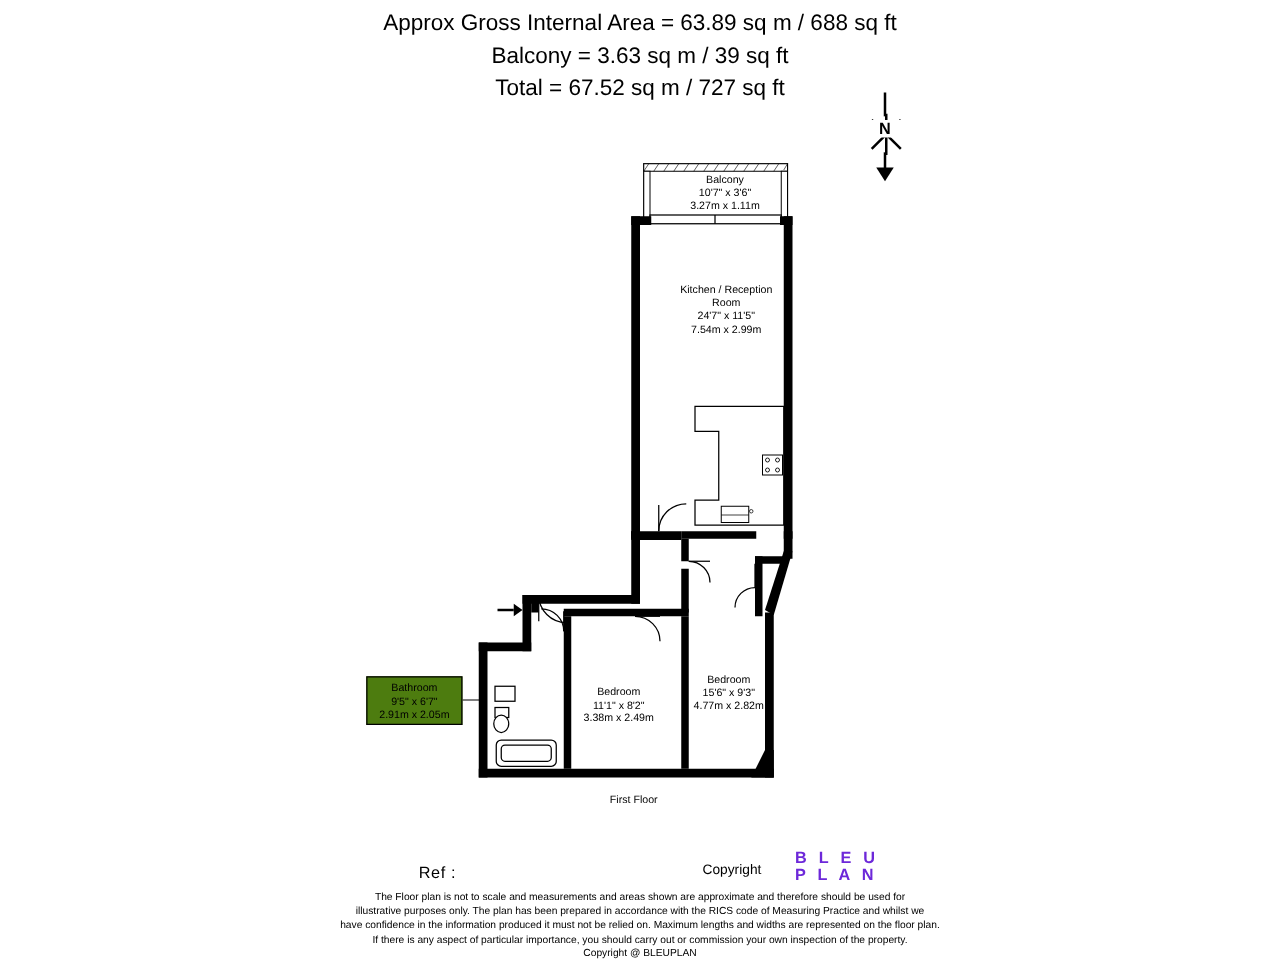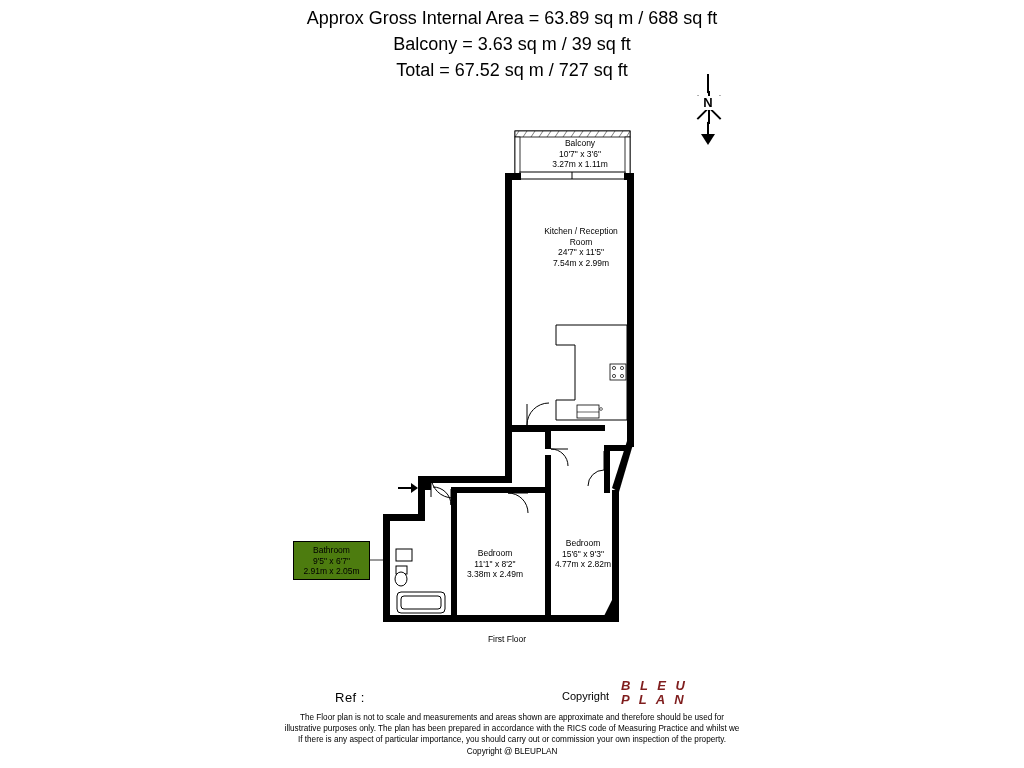--- a/index.html
+++ b/index.html
@@ -153,28 +153,27 @@
     letter-spacing: 0.5px;
   }
   .copyright {
     position: absolute;
     left: 562px;
     top: 690px;
     font-size: 11px;
   }
   .brand {
     position: absolute;
-    left: 621px;
+    left: 636px;
     top: 679px;
     font-size: 13px;
     font-weight: bold;
-    color: #7f1d1d;
+    color: #6d28d9;
     line-height: 14px;
     letter-spacing: 3px;
-    font-style: italic;
   }
   .disclaimer {
     position: absolute;
     left: 0;
     top: 712px;
     width: 1024px;
     text-align: center;
     font-size: 8.2px;
     line-height: 11.2px;
     color: #000;
@@ -377,15 +376,16 @@
 <div class="ref">Ref :</div>
 <div class="copyright">Copyright</div>
 <div class="brand">
   <div>B L E U</div>
   <div>P L A N</div>
 </div>
 
 <div class="disclaimer">
   <div>The Floor plan is not to scale and measurements and areas shown are approximate and therefore should be used for</div>
   <div>illustrative purposes only. The plan has been prepared in accordance with the RICS code of Measuring Practice and whilst we</div>
+  <div>have confidence in the information produced it must not be relied on. Maximum lengths and widths are represented on the floor plan.</div>
   <div>If there is any aspect of particular importance, you should carry out or commission your own inspection of the property.</div>
   <div>Copyright @ BLEUPLAN</div>
 </div>
 
 </body></html>

